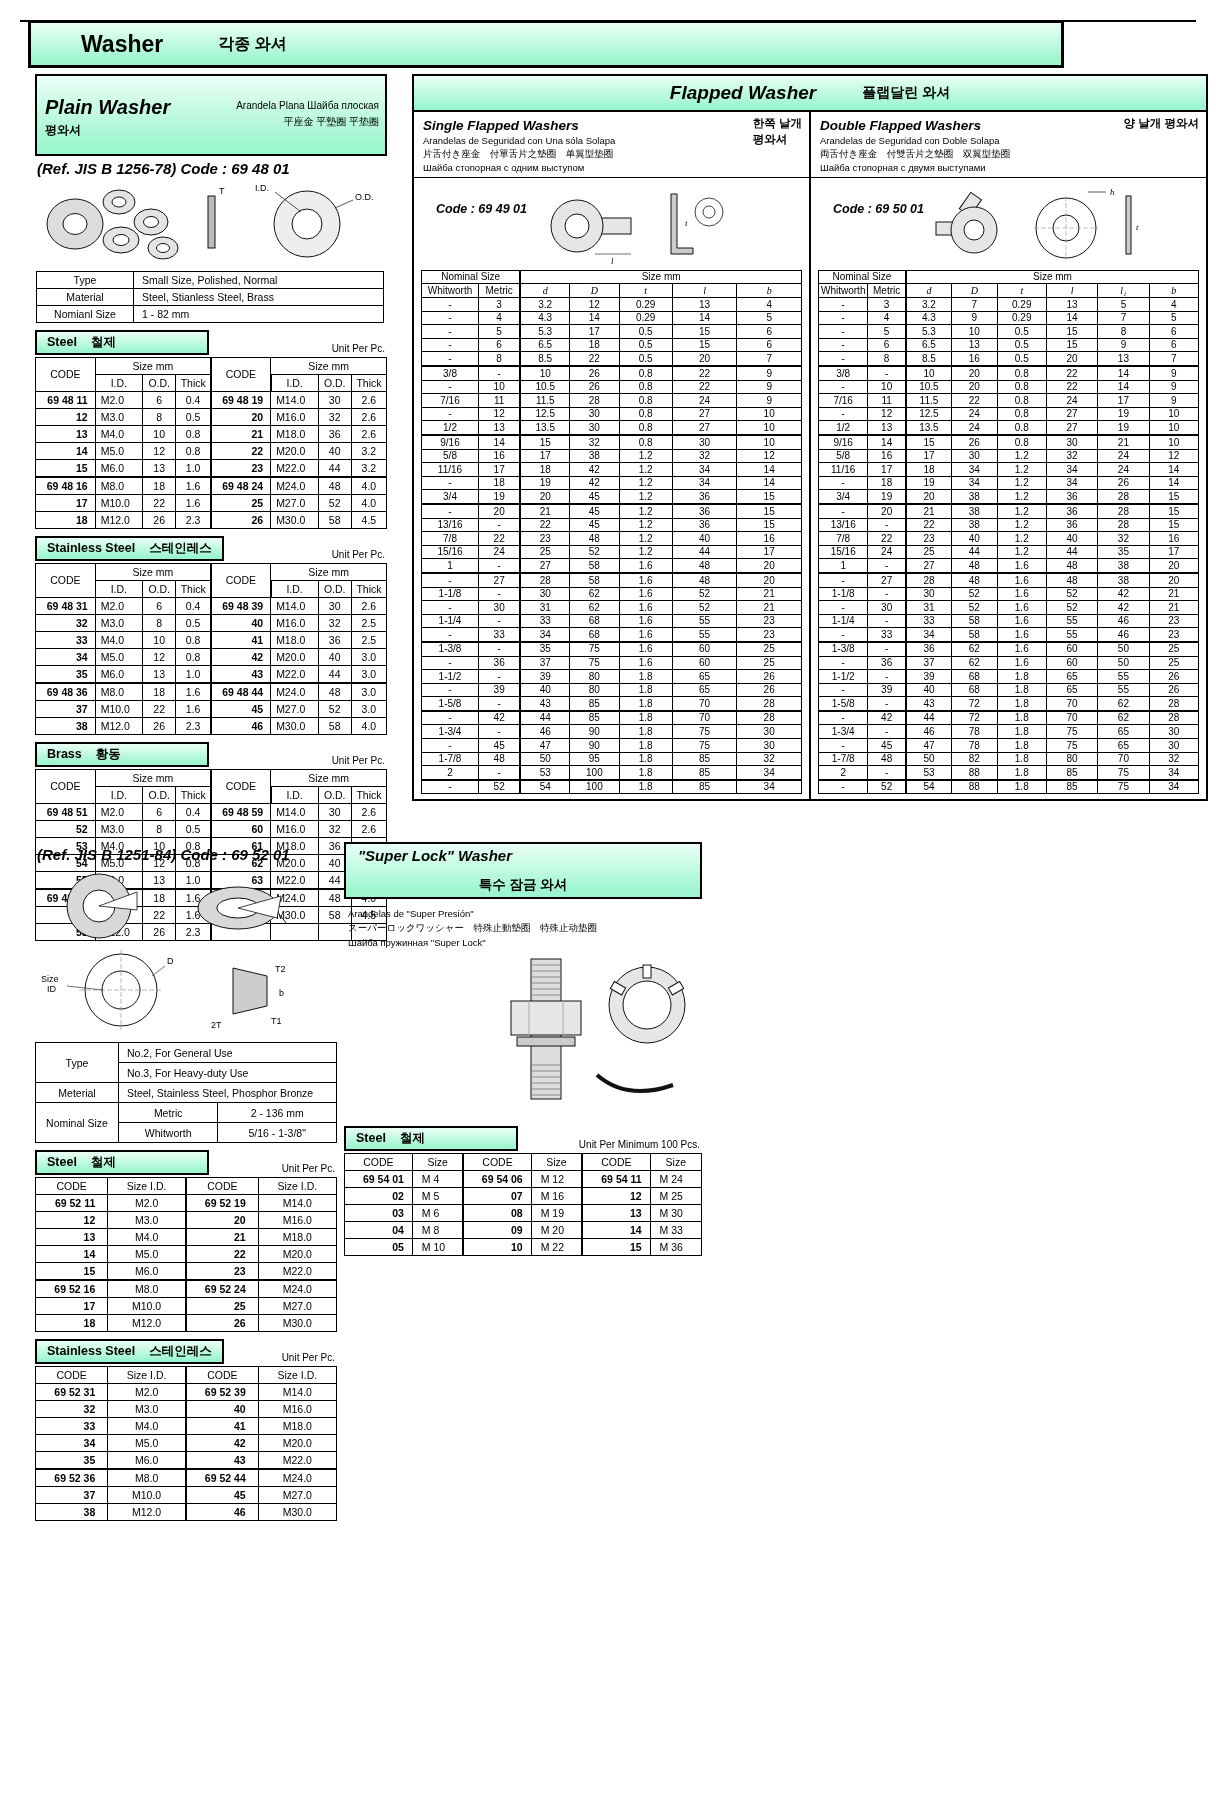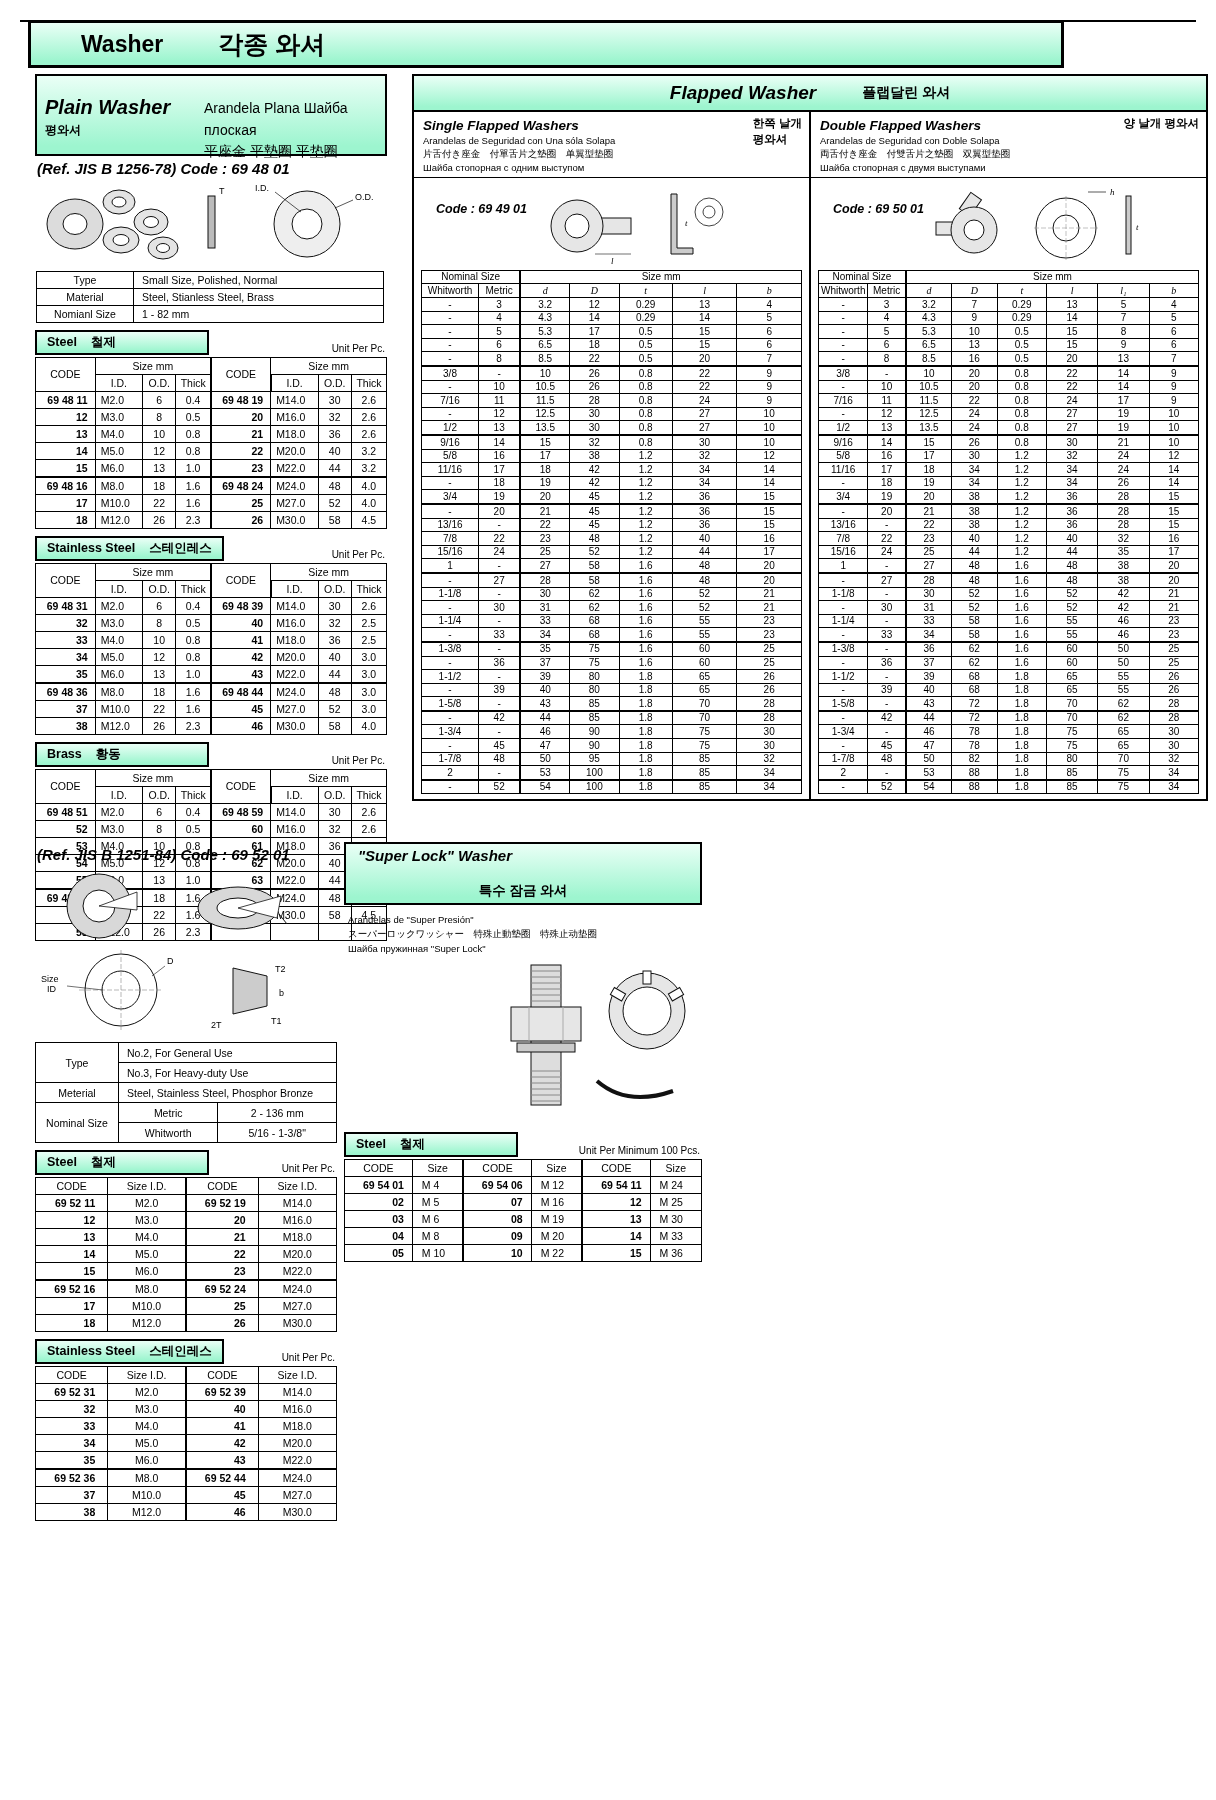--- a/index.html
+++ b/index.html
@@ -8,21 +8,21 @@
   .abs{position:absolute}
   .box{border:2px solid #000}
   .cy{background:linear-gradient(180deg,#eafff6 0%,#9df5cf 90%)}
   .bi{font-style:italic;font-weight:bold}
 
   
   .toprule{position:absolute;left:20px;top:20px;width:1176px;border-top:2px solid #000}
   .titlebar{position:absolute;left:28px;top:20px;width:980px;height:42px;border:3px solid #000;
             display:flex;align-items:center;padding-left:50px;gap:55px}
   .titlebar .en{font-size:23px;font-weight:bold;}
-  .titlebar .kr{font-size:25px;font-weight:bold}
+  .titlebar .kr{font-size:16px;font-weight:bold}
 
   
   .sechead{display:flex;align-items:flex-end;margin:7px 0 2px 0}
   .secbar{border:2px solid #000;font-weight:bold;font-size:12.5px;padding:2px 10px;min-width:150px;white-space:nowrap}
   .secbar .krg{margin-left:14px}
   .unit{margin-left:auto;font-size:10px;padding:0 2px 1px 13px;white-space:nowrap}
 
   
   .dtable{width:100%;border-collapse:collapse;table-layout:fixed}
   .dtable th,.dtable td{border:1px solid #000;font-size:10.5px;line-height:1.15;padding:1px 2px;
@@ -44,21 +44,21 @@
   .spec{border-collapse:collapse;width:348px;margin:3px 0 4px 1px}
   .spec td{border:1px solid #000;font-size:10.5px;padding:2px 5px;text-align:center}
   .spec td.lbl{width:86px}
   .spec td.val{text-align:left;padding-left:8px}
 
   
   .plain{left:35px;top:74px;width:352px}
   .p-hdr{height:56px;display:flex;justify-content:space-between;padding:20px 6px 2px 8px}
   .p-hdr .big{font-size:20px}
   .p-hdr .krb{font-size:12px;font-weight:bold;margin-top:3px}
-  .p-hdr .r{font-size:14px;line-height:1.55;padding-top:2px;text-align:left;max-width:175px}
+  .p-hdr .r{font-size:10px;line-height:1.55;padding-top:2px;text-align:right;max-width:175px}
   .ref{font-size:15px;font-weight:bold;font-style:italic;margin:4px 0 1px 2px;white-space:nowrap}
 
   
   .fl{left:412px;top:74px;width:792px;border:2.5px solid #000}
   .fl-hdr{height:34px;border-bottom:2.5px solid #000;display:flex;align-items:center;justify-content:center;gap:46px}
   .fl-hdr .en{font-size:19px}
   .fl-hdr .kr{font-size:14px;font-weight:bold}
   .fl-body{display:flex;align-items:stretch}
   .fl-col{width:50%}
   .fl-col.left{border-right:2.5px solid #000}
@@ -80,21 +80,21 @@
   .sspec{border-collapse:collapse;width:100%;margin:4px 0 2px 0}
   .sspec td{border:1px solid #000;font-size:10.5px;padding:3.5px 4px;text-align:center}
   .sspec td.lbl{width:74px}
   .sspec td.val{text-align:left;padding-left:8px}
   .sspec td.c{text-align:center}
 
   
   .sl{left:344px;top:842px;width:358px}
   .sl-hdr{padding:3px 6px}
   .sl-title{font-size:15px;padding-left:6px}
-  .sl-kr{font-size:13.5px;font-weight:bold;text-align:center;margin-top:18px}
+  .sl-kr{font-size:13.5px;font-weight:bold;text-align:center;margin-top:12px}
   .sl-mid{position:relative;height:212px}
   .sl-sub{font-size:9.5px;line-height:1.5;white-space:nowrap;margin-left:4px}
   .sl-sub:first-child{margin-top:8px}
   .sl-svg{position:absolute;right:2px;top:46px}
 
   svg .dt{font:italic 9px "Liberation Serif",serif}
   svg .dl{font:9px "Liberation Sans",sans-serif}
 </style>
 </head>
 <body>

